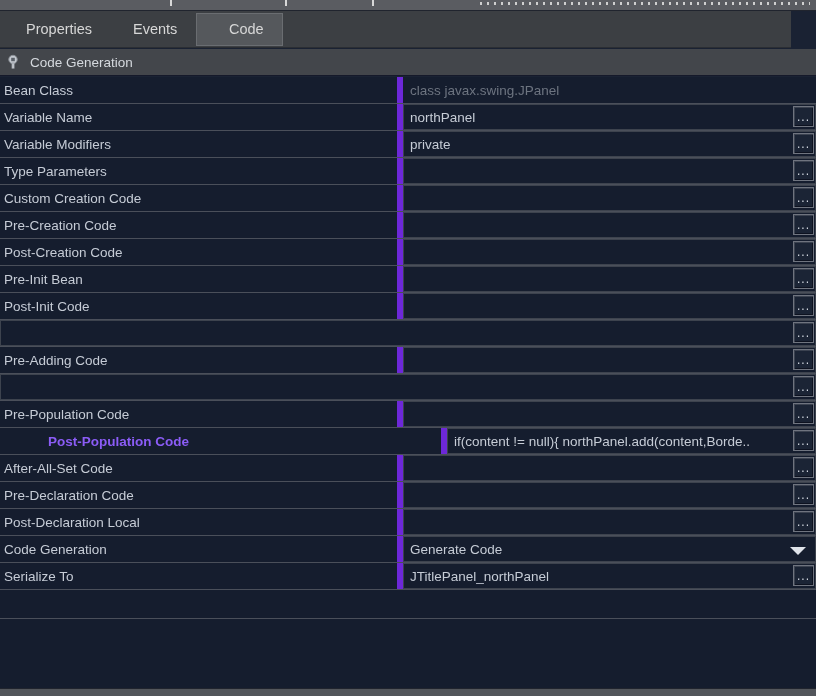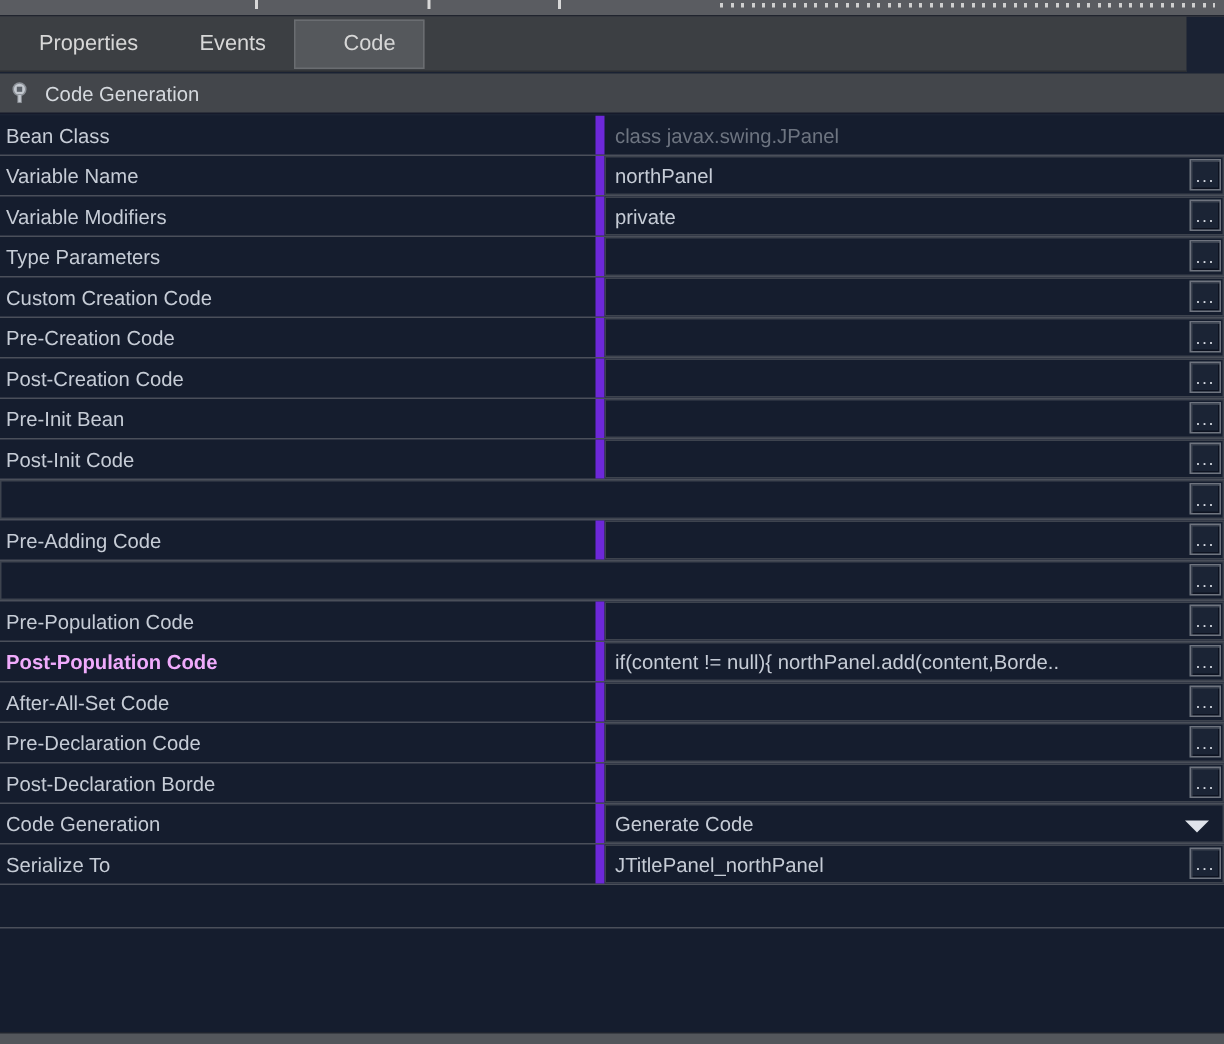--- a/index.html
+++ b/index.html
@@ -115,21 +115,21 @@
     box-sizing: border-box;
     border-right: 6px solid #6d28d9;
     padding-left: 4px;
     display: flex;
     align-items: center;
     color: #c6ccd6;
     font-size: 13.5px;
     white-space: nowrap;
     overflow: hidden;
   }
-  .pname.bold { font-weight: bold; color: #f0abfc; }
+  .pname.bold { font-weight: bold; color: #8b5cf6; margin-left: 44px; }
   .pvalue {
     flex: 1 1 auto;
     position: relative;
     box-sizing: border-box;
     display: flex;
     align-items: center;
     padding-left: 6px;
     color: #c6ccd6;
     font-size: 13.5px;
     white-space: nowrap;
@@ -349,21 +349,21 @@
       </div>
     </div>
     <div class="prow">
       <div class="pname">Pre-Declaration Code</div>
       <div class="pvalue editor">
         <span class="vtext"></span>
         <div class="ell-btn">...</div>
       </div>
     </div>
     <div class="prow">
-      <div class="pname">Post-Declaration Borde</div>
+      <div class="pname">Post-Declaration Local</div>
       <div class="pvalue editor">
         <span class="vtext"></span>
         <div class="ell-btn">...</div>
       </div>
     </div>
     <div class="prow">
       <div class="pname">Code Generation</div>
       <div class="pvalue editor">
         <span class="vtext">Generate Code</span>
         <div class="combo-arrow"></div>

